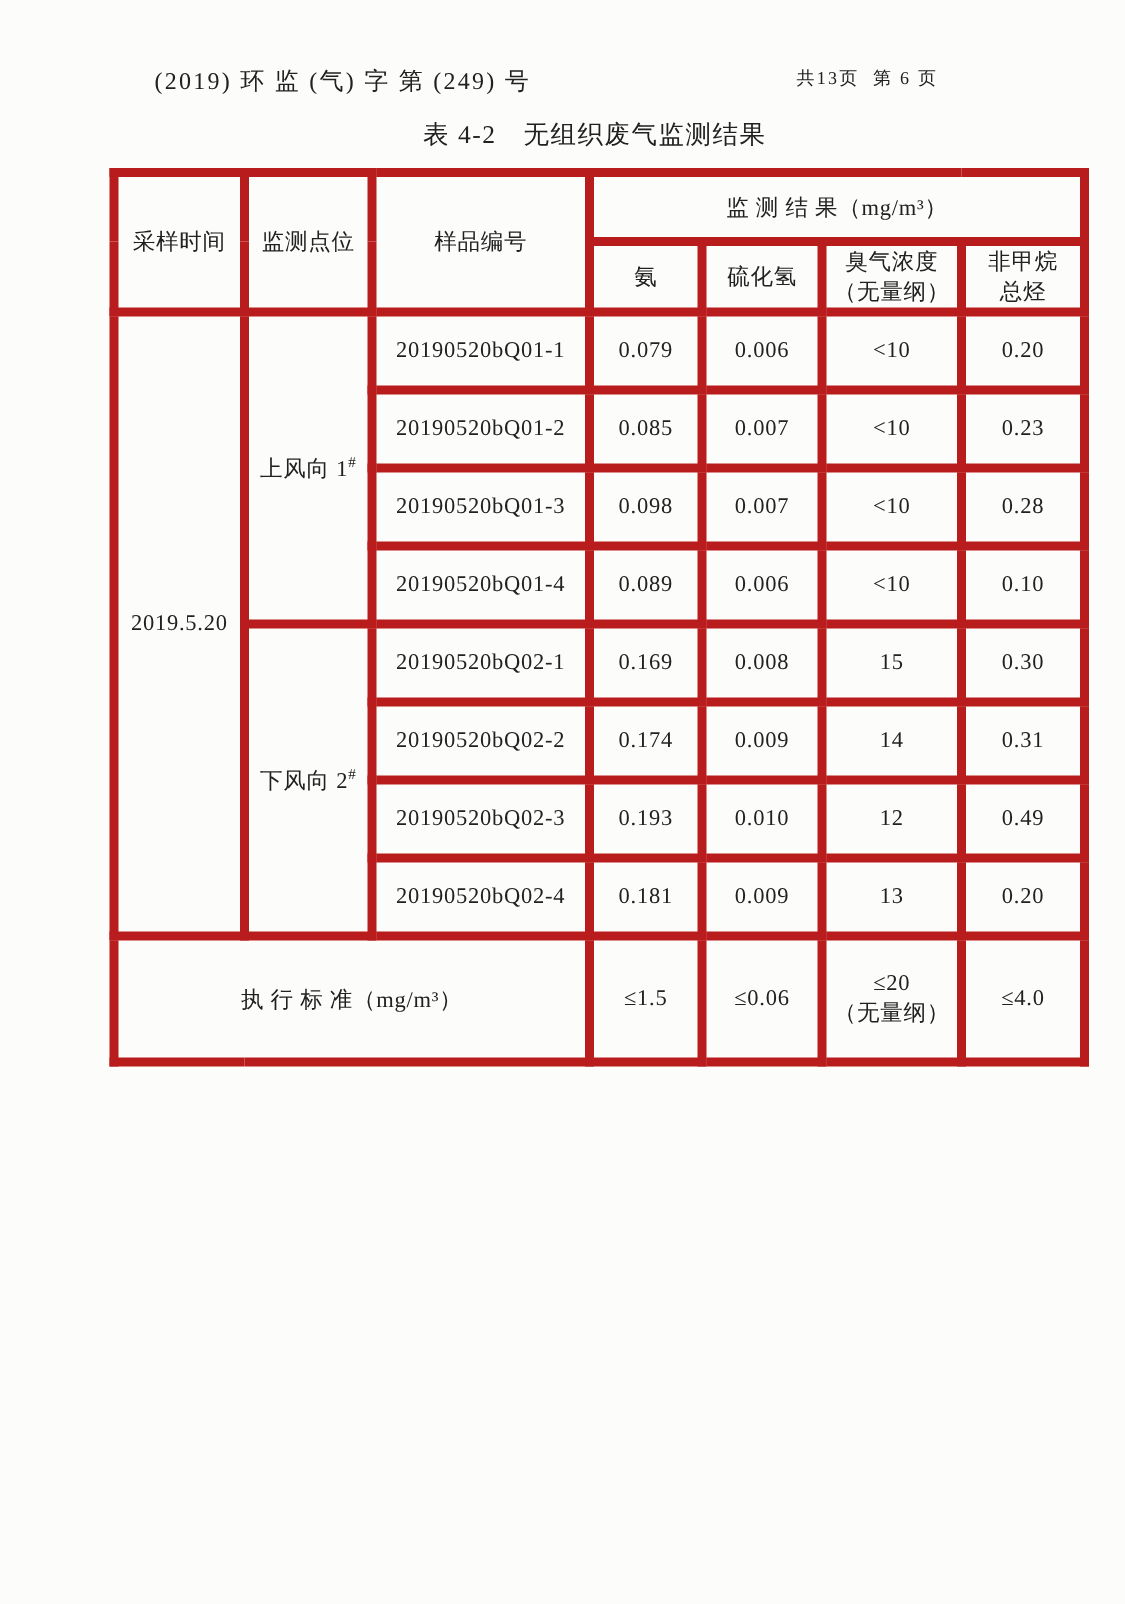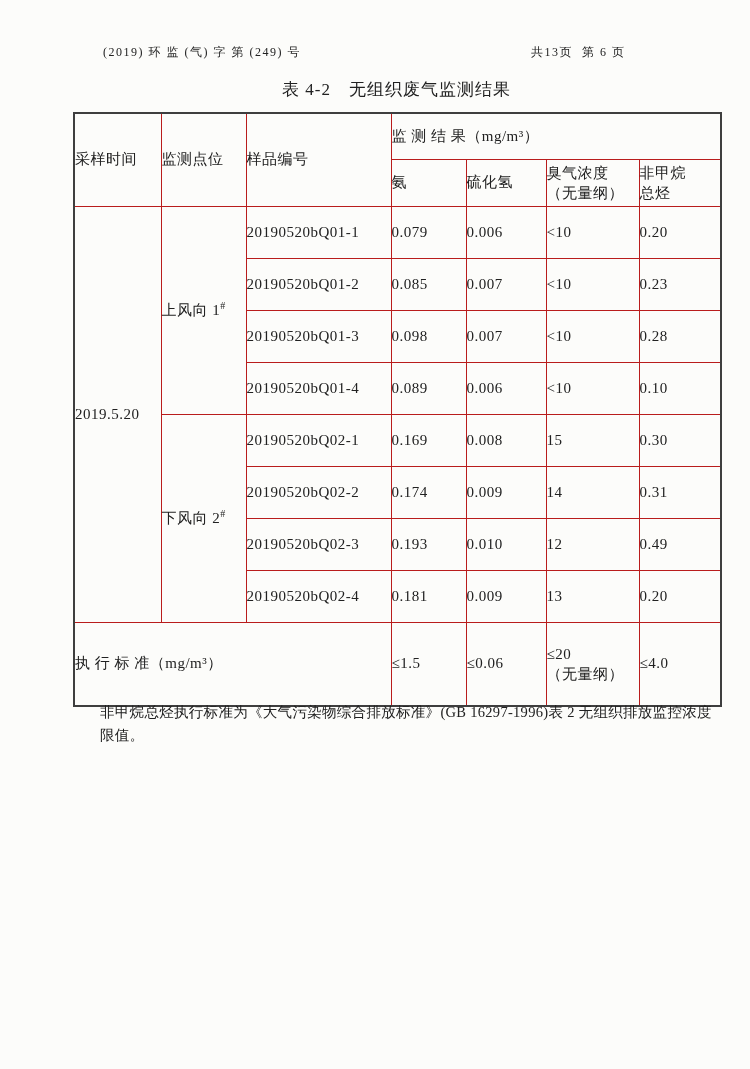--- a/index.html
+++ b/index.html
@@ -12,21 +12,21 @@
     position: relative;
     background: #fcfcfa;
     font-family: "Liberation Serif", "DejaVu Serif", serif;
     color: #212121;
     overflow: hidden;
   }
   .doc-header {
     position: absolute;
     top: 44px;
     left: 103px;
-    font-size: 12px;
+    font-size: 16px;
     letter-spacing: 1.5px;
     white-space: pre;
     text-align: right;
   }
   .page-info {
     position: absolute;
     top: 44px;
     left: 531px;
     font-size: 12px;
     letter-spacing: 1.5px;
@@ -46,22 +46,22 @@
   table.monitor-table {
     position: absolute;
     top: 112px;
     left: 73px;
     width: 647px;
     border-collapse: collapse;
     table-layout: fixed;
     border: 2px solid #3e3e3e;
   }
   .monitor-table td {
-    border: 1px solid #b91c1c;
-    text-align: left;
+    border: 6px solid #b91c1c;
+    text-align: center;
     vertical-align: middle;
     font-size: 15px;
     padding: 0;
     letter-spacing: 0.5px;
   }
   tr.header-row-1 { height: 46px; }
   tr.header-row-2 { height: 47px; }
   tr.data-row     { height: 52px; }
   tr.standards-row{ height: 84px; }
   .monitor-table sup {
@@ -196,14 +196,13 @@
           <div>≤20</div>
           <div>（无量纲）</div>
         </div>
       </td>
       <td>≤4.0</td>
     </tr>
   </tbody>
 </table>
 
 <div class="footnote">
-  <div>非甲烷总烃执行标准为《大气污染物综合排放标准》(GB 16297-1996)表 2 无组织排放监控浓度限值。</div>
 </div>
 
 </body></html>

